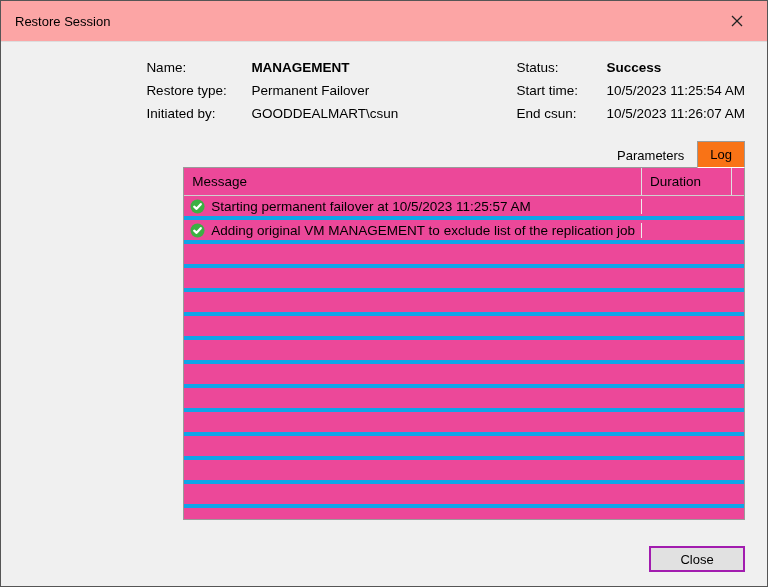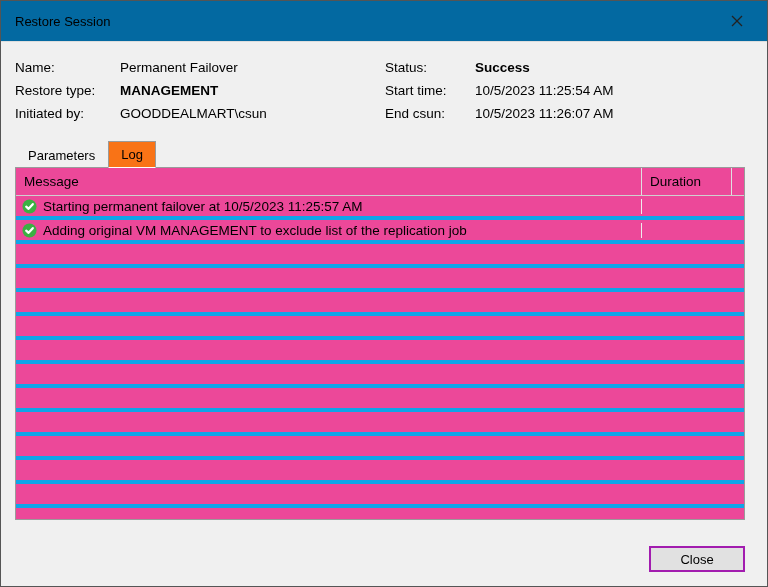--- a/index.html
+++ b/index.html
@@ -21,21 +21,21 @@
       border: 1px solid #555;
       background: #f0f0f0;
       display: flex;
       flex-direction: column;
     }
     .titlebar {
       display: flex;
       align-items: center;
       justify-content: space-between;
       padding: 8px 10px 8px 14px;
-      background: #0369a1;
+      background: #fca5a5;
       border-bottom: 1px solid #ddd;
     }
     .titlebar-title {
       font-size: 13px;
       color: #000;
     }
     .titlebar-close {
       width: 40px;
       height: 24px;
       display: flex;
@@ -44,23 +44,24 @@
       cursor: pointer;
     }
     .titlebar-close svg {
       width: 12px;
       height: 12px;
       stroke: #222;
       stroke-width: 1.2;
     }
     .content {
       flex: 1;
-      padding: 18px 22px 14px 14px;
+      padding: 18px 22px 14px 30px;
       display: flex;
       flex-direction: column;
+      align-items: flex-end;
     }
     .info-grid {
       display: flex;
       margin-bottom: 20px;
     }
     .info-col {
       display: flex;
       flex-direction: column;
       gap: 8px;
     }
@@ -187,22 +188,22 @@
 
   <div class="content">
 
     <div class="info-grid">
       <div class="info-col left-labels">
         <div class="info-label">Name:</div>
         <div class="info-label">Restore type:</div>
         <div class="info-label">Initiated by:</div>
       </div>
       <div class="info-col left-values">
+        <div class="info-value bold">MANAGEMENT</div>
         <div class="info-value">Permanent Failover</div>
-        <div class="info-value bold">MANAGEMENT</div>
         <div class="info-value">GOODDEALMART\csun</div>
       </div>
       <div class="info-col right-labels">
         <div class="info-label">Status:</div>
         <div class="info-label">Start time:</div>
         <div class="info-label">End csun:</div>
       </div>
       <div class="info-col right-values">
         <div class="info-value bold">Success</div>
         <div class="info-value">10/5/2023 11:25:54 AM</div>

